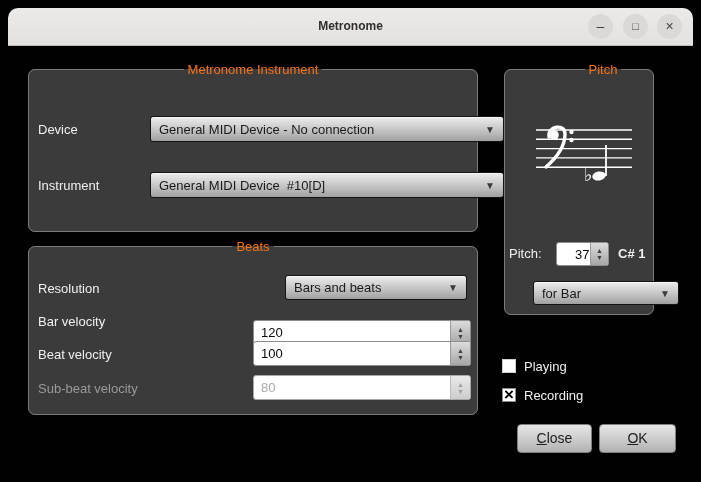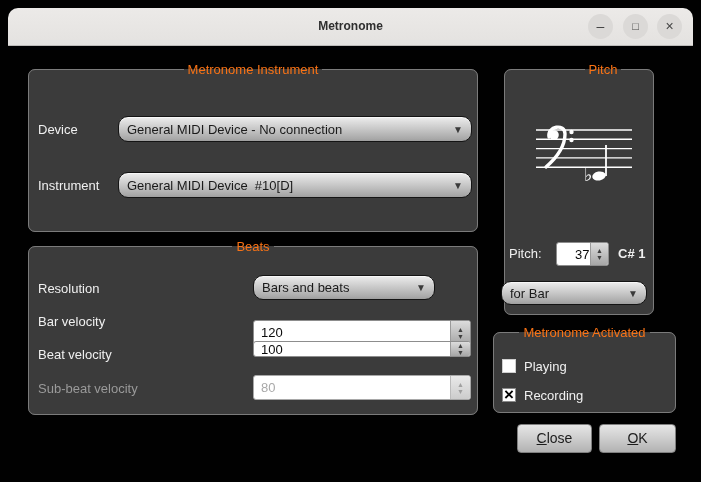--- a/index.html
+++ b/index.html
@@ -19,24 +19,24 @@
 
   
   fieldset.group{position:absolute;margin:0;padding:0;min-width:0;box-sizing:border-box;
     background:#3b3b3b;border:1.5px solid #7b7b7b;border-radius:7px;}
   fieldset.group legend{margin:0 auto;padding:0 4px;color:#f97316;font-size:13px;}
 
   .lbl{position:absolute;color:#f0f0f0;font-size:13px;line-height:16px;white-space:pre;}
   .lbl.disabled{color:#9a9a9a;}
 
   
-  .dropdown{position:absolute;box-sizing:border-box;border:1px solid #141414;border-radius:10px;
+  .dropdown{position:absolute;box-sizing:border-box;border:1px solid #141414;border-radius:3px;
     background:linear-gradient(#ededed,#c9c9c9 48%,#a9a9a9 90%,#9e9e9e);
     color:#1a1a1a;font-size:13px;display:flex;align-items:center;
-    padding:0 8px;box-shadow:inset 0 1px 0 rgba(255,255,255,.6);}
+    padding:0 8px;box-shadow:inset 0 1px 0 rgba(255,255,255,.6);margin-left:32px;}
   .dropdown .dd-value{flex:1;white-space:pre;overflow:hidden;}
   .dropdown .dd-arrow{color:#3a3a3a;font-size:10px;margin-left:6px;}
 
   
   .spinbox{position:absolute;box-sizing:border-box;background:#fff;border:1px solid #8d8d8d;
     border-radius:3px;color:#0a0a0a;font-size:13px;display:flex;align-items:center;
     padding-left:7px;}
   .spinbox .spin-btns{position:absolute;right:0;top:0;bottom:0;width:19px;
     background:linear-gradient(#dcdcdc,#a6a6a6);border-left:1px solid #9a9a9a;
     border-radius:0 2px 2px 0;display:flex;flex-direction:column;align-items:center;
@@ -96,21 +96,21 @@
   <div class="lbl" style="left:38px;top:314px;">Bar velocity</div>
   <div class="spinbox" style="left:253px;top:320px;width:218px;height:25px;">
     <span>120</span>
     <span class="spin-btns">
       <span class="spin-half">▲</span>
       <span class="spin-half">▼</span>
     </span>
   </div>
 
   <div class="lbl" style="left:38px;top:347px;">Beat velocity</div>
-  <div class="spinbox" style="left:253px;top:341px;width:218px;height:16px;">
+  <div class="spinbox" style="left:253px;top:341px;width:218px;height:25px;">
     <span>100</span>
     <span class="spin-btns">
       <span class="spin-half">▲</span>
       <span class="spin-half">▼</span>
     </span>
   </div>
 
   <div class="lbl disabled" style="left:38px;top:381px;">Sub-beat velocity</div>
   <div class="spinbox disabled" style="left:253px;top:375px;width:218px;height:25px;">
     <span>80</span>
@@ -153,23 +153,20 @@
       <span class="spin-half">▼</span>
     </span>
   </div>
   <div class="lbl" style="left:618px;top:246px;font-weight:bold;">C# 1</div>
 
   <div class="dropdown" style="left:501px;top:281px;width:146px;height:24px;">
     <span class="dd-value">for Bar</span>
     <span class="dd-arrow">▼</span>
   </div>
 
-  <fieldset class="group" style="left:493px;top:325px;width:183px;height:88px;">
-    <legend>Metronome Activated</legend>
-  </fieldset>
   <div class="cb-box" style="left:502px;top:359px;"></div>
   <div class="lbl" style="left:524px;top:359px;">Playing</div>
   <div class="cb-box" style="left:502px;top:388px;border-color:#8a8a8a;">×</div>
   <div class="lbl" style="left:524px;top:388px;">Recording</div>
 
   <div class="btn" style="left:517px;top:424px;width:75px;height:29px;">
     <span class="btn-label">Close</span>
   </div>
   <div class="btn" style="left:599px;top:424px;width:77px;height:29px;">
     <span class="btn-label">OK</span>

